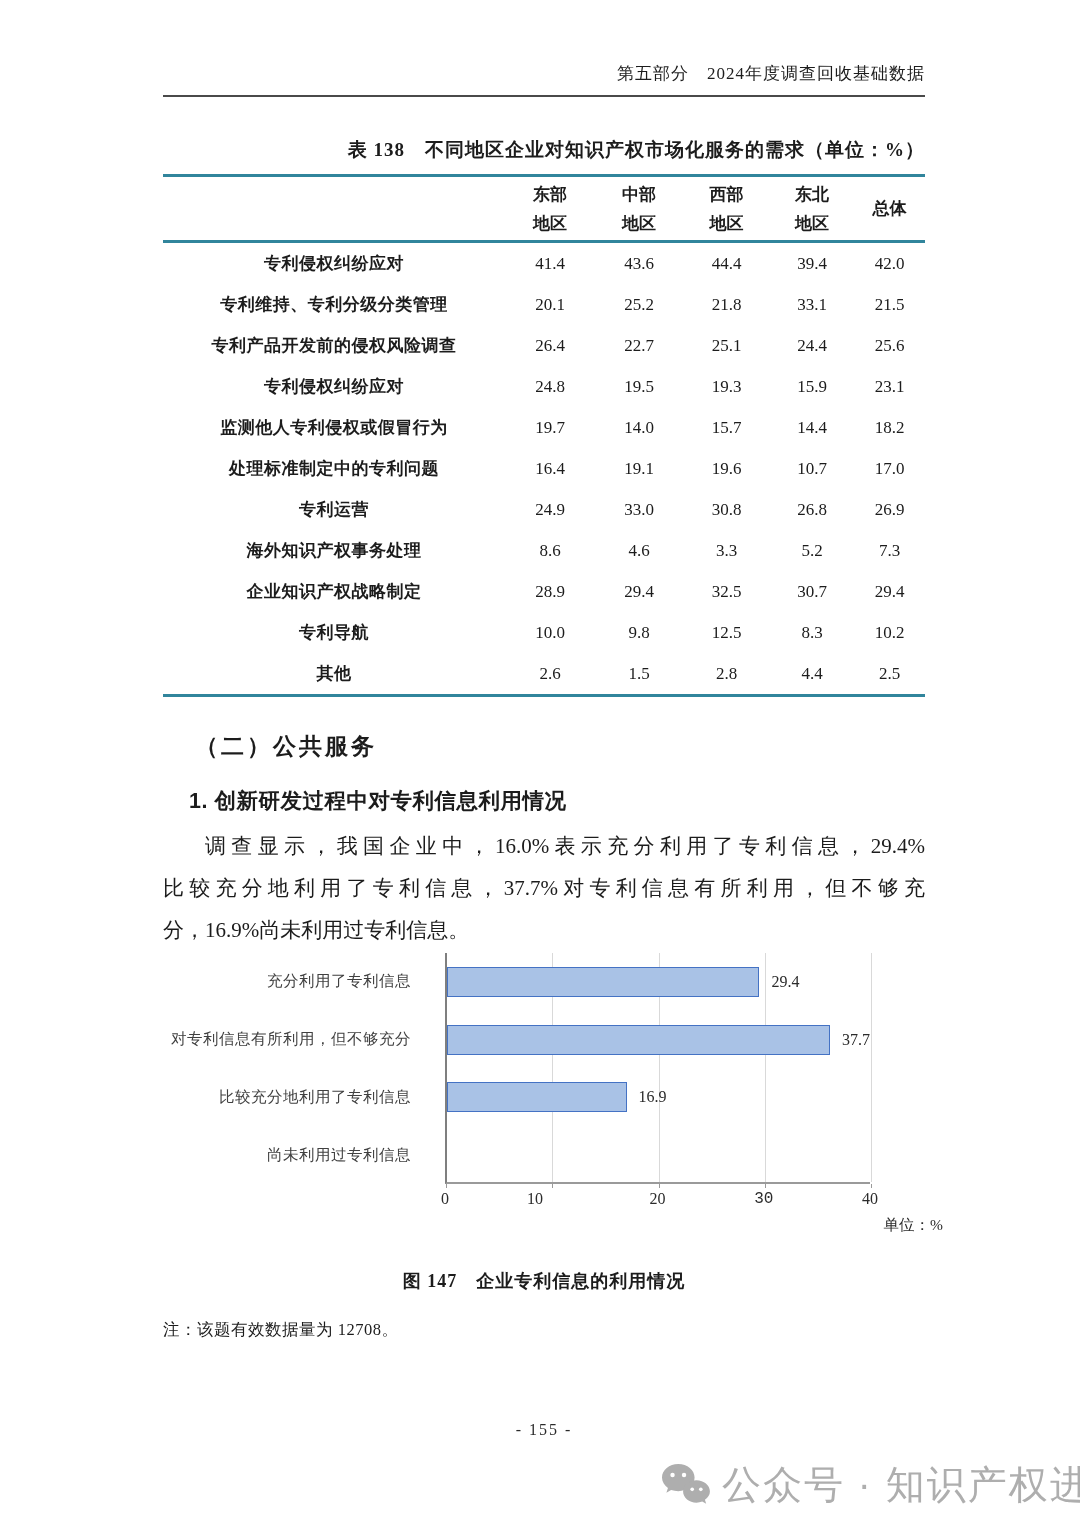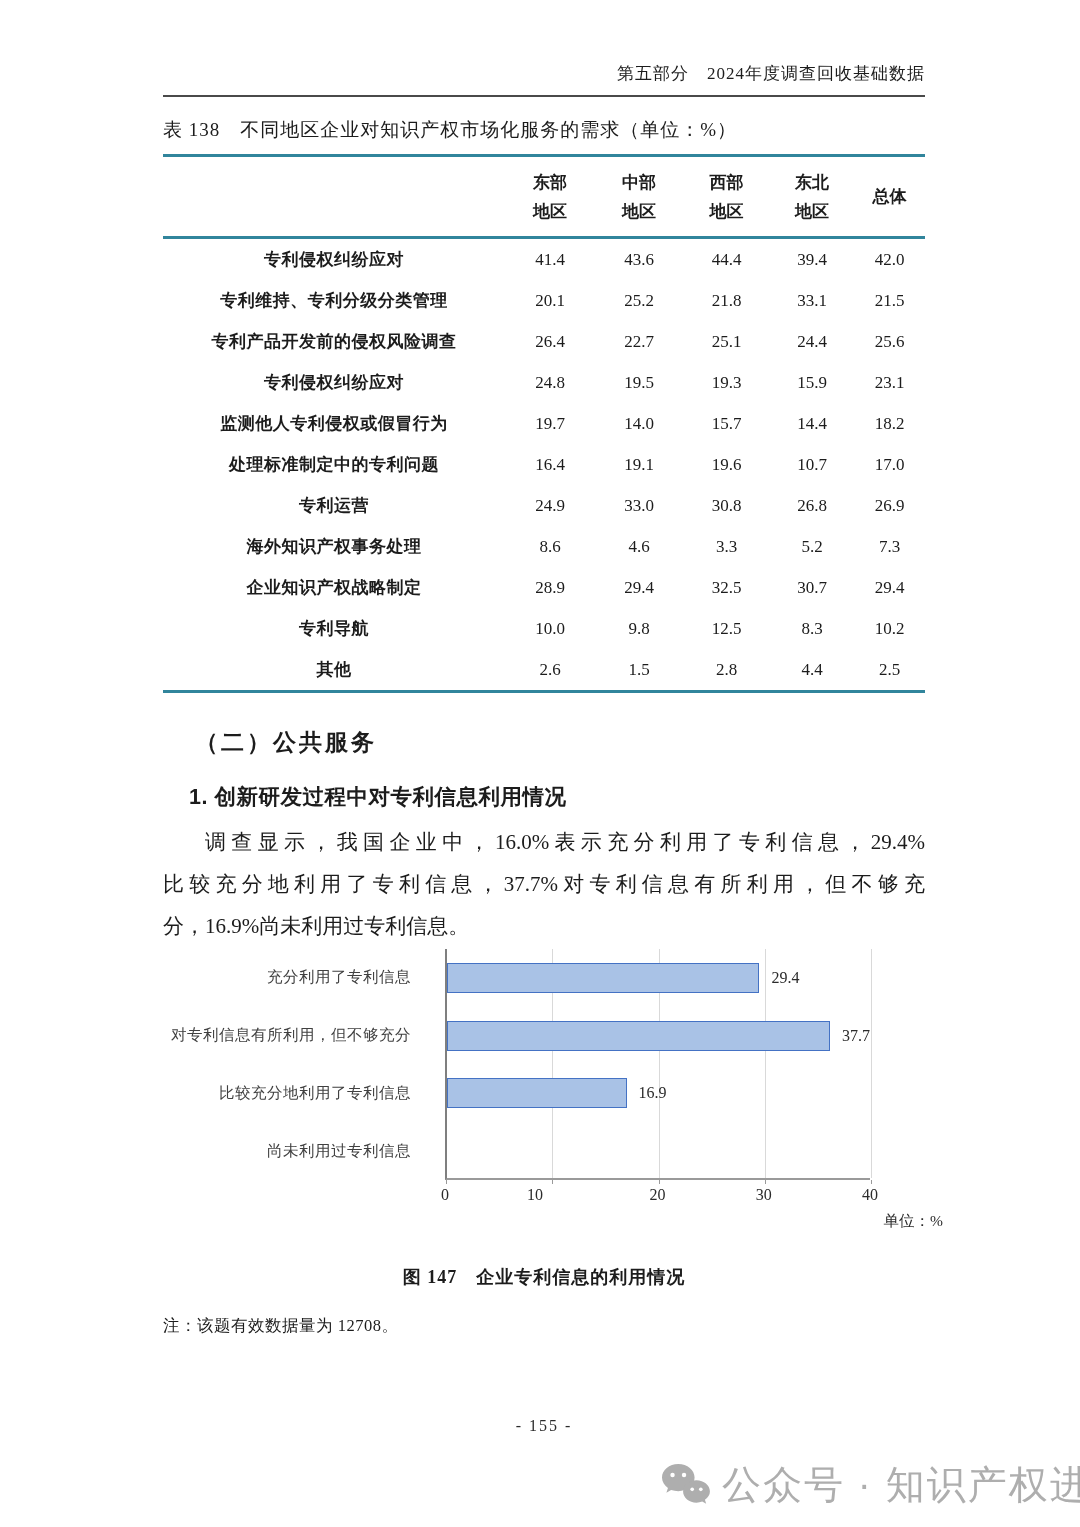--- a/index.html
+++ b/index.html
@@ -14,30 +14,30 @@
 
   
   .page-header {
     padding-top: 62px; padding-bottom: 10px;
     text-align: right; font-size: 17px; letter-spacing: 1px;
     border-bottom: 2px solid #4a4a4a;
   }
 
   
   .table-title {
-    margin-top: 20px; text-align: left;
-    font-size: 19px; font-weight: normal; letter-spacing: 1px;
+    margin-top: 40px; text-align: right;
+    font-size: 19px; font-weight: bold; letter-spacing: 1px;
   }
   .demand-table {
     margin-top: 11px;
     border-top: 3px solid #31859C;
     border-bottom: 3px solid #31859C;
     font-size: 17px;
   }
-  .thead { display: flex; height: 82px; border-bottom: 3px solid #31859C; font-weight: bold; }
+  .thead { display: flex; height: 66px; border-bottom: 3px solid #31859C; font-weight: bold; }
   .th { display: flex; flex-direction: column; justify-content: center; align-items: center; line-height: 29px; }
   .tr { display: flex; height: 41px; align-items: center; }
   .td { display: flex; justify-content: center; align-items: center; }
   .tr > *:nth-child(1), .thead > *:nth-child(1) { width: 342px; }
   .tr > *:nth-child(2), .thead > *:nth-child(2) { width: 90px; }
   .tr > *:nth-child(3), .thead > *:nth-child(3) { width: 88px; }
   .tr > *:nth-child(4), .thead > *:nth-child(4) { width: 87px; }
   .tr > *:nth-child(5), .thead > *:nth-child(5) { width: 84px; }
   .tr > *:nth-child(6), .thead > *:nth-child(6) { width: 71px; }
   .row-label { font-weight: bold; letter-spacing: 0.5px; }
@@ -268,21 +268,21 @@
         </div>
         <div class="bar-row">
           <div class="bar" style="width: 179.562px; background: rgb(169, 194, 230); border-color: rgb(68, 114, 196);"></div>
           <span class="bar-value">16.9</span>
         </div>
       </div>
     <div class="chart-ticks" id="chart-ticks">
         <span class="tick-label" style="left: 0px;">0</span>
         <span class="tick-label" style="left: 90px; text-align: right;">10</span>
         <span class="tick-label" style="left: 212.5px;">20</span>
-        <span class="tick-label" style="left: 318.75px;">30</span>
+        <span class="tick-label" style="left: 318.75px; font-family: Liberation Mono, monospace;">30</span>
         <span class="tick-label" style="left: 425px;">40</span>
       </div>
     <div class="units-label">单位：%</div>
   </div>
 
   <div class="figure-caption">图 147　企业专利信息的利用情况</div>
   <div class="figure-note">注：该题有效数据量为 12708。</div>
 
   <div class="page-number">- 155 -</div>
 </div>

